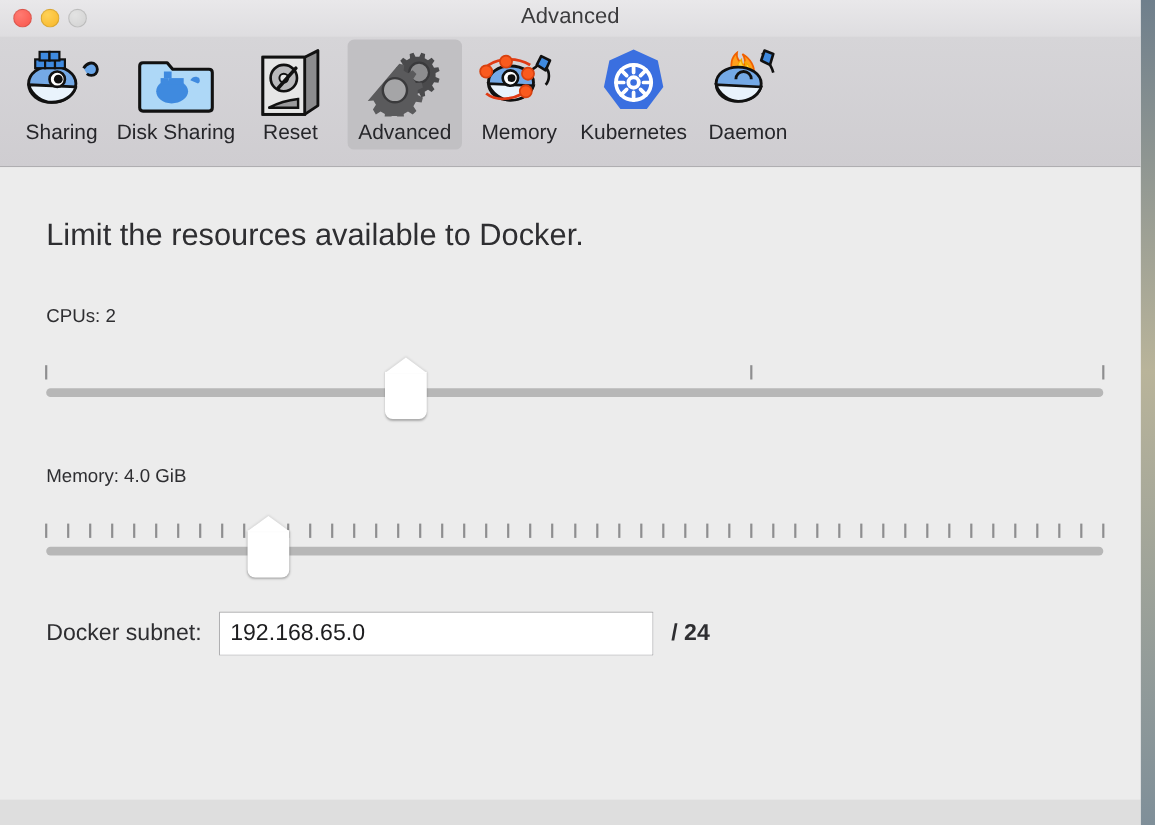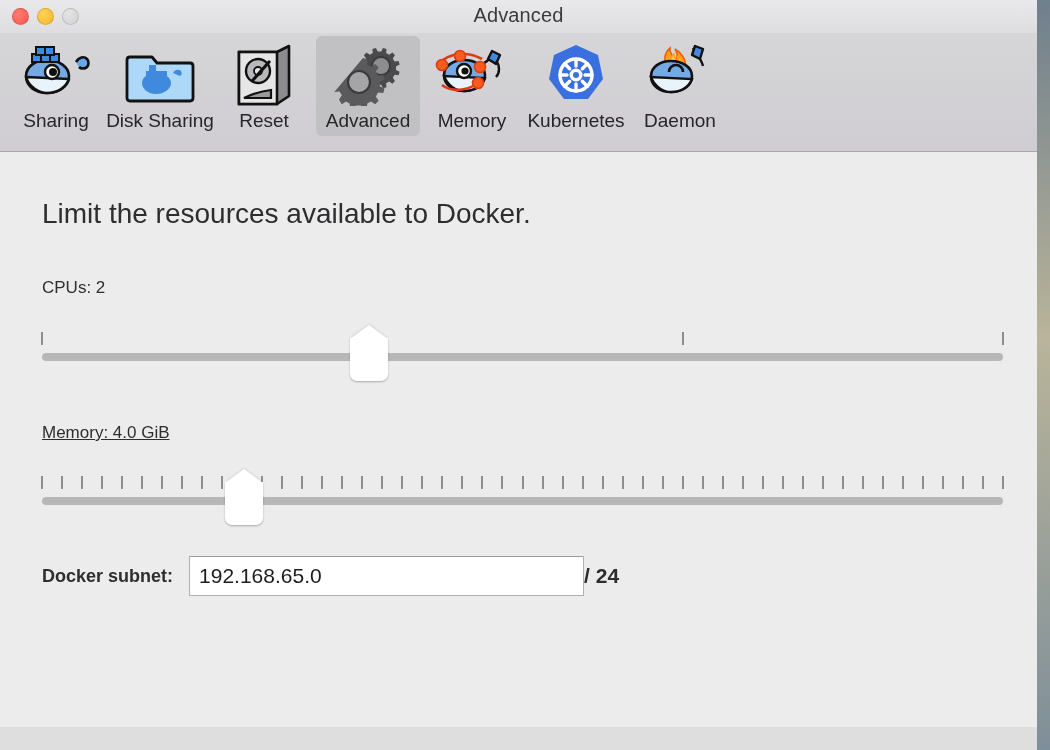--- a/index.html
+++ b/index.html
@@ -98,21 +98,21 @@
   }
   #intro-text {
     position: absolute; left: 42px; top: 46px;
     font-size: 28px; color: #2e2e31;
   }
   .slider-label {
     position: absolute; left: 42px;
     font-size: 17px; color: #2e2e31;
   }
   #cpu-label { top: 126px; }
-  #mem-label { top: 271px; text-decoration: underline; }
+  #mem-label { top: 271px; }
 
   
   .slider {
     position: absolute;
     left: 42px; width: 961px;
     height: 56px;
   }
   #cpu-slider { top: 174px; }
   #mem-slider { top: 318px; }
 
@@ -149,35 +149,35 @@
     border-bottom: 14px solid #ffffff;
     filter: drop-shadow(0 -1px 1px rgba(0,0,0,0.10));
   }
 
   
   #subnet-row {
     position: absolute;
     left: 42px; top: 404px;
     display: flex; align-items: center;
   }
-  #subnet-label { font-size: 18px; color: #2e2e31; font-weight: bold; }
+  #subnet-label { font-size: 21px; color: #2e2e31; }
   #subnet-input {
     margin-left: 16px;
     width: 395px; height: 40px;
     background: #ffffff;
     border: 1px solid #b0b0b2;
     border-top-color: #9b9b9d;
     font-size: 21px;
     color: #1d1d1f;
     padding: 0 9px;
     font-family: "Liberation Sans", sans-serif;
     border-radius: 1px;
   }
   #subnet-suffix {
-    margin-left: 0;
+    margin-left: 16px;
     font-size: 21px;
     color: #2e2e31;
     font-weight: bold;
   }
 
   
   #footer-strip {
     position: absolute;
     left: 0; top: 727px;
     width: 1037px; height: 23px;

